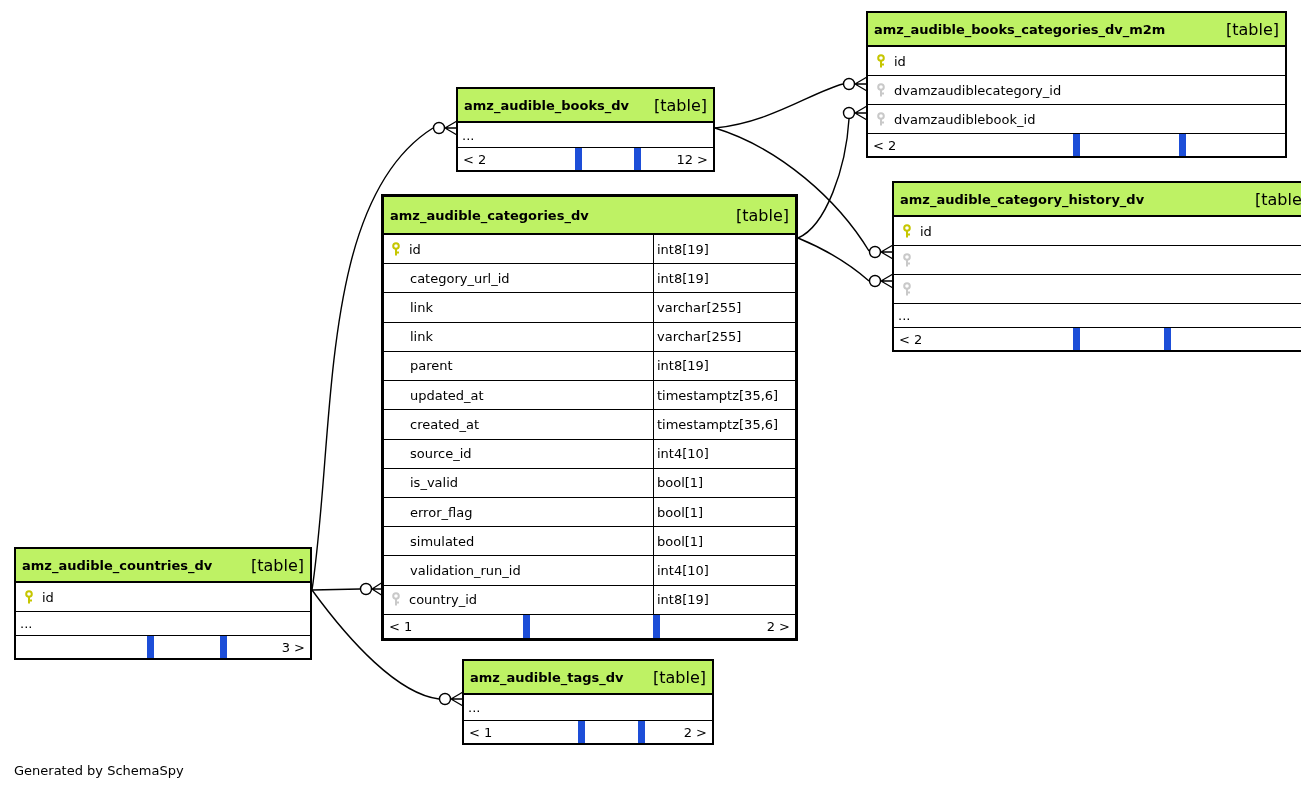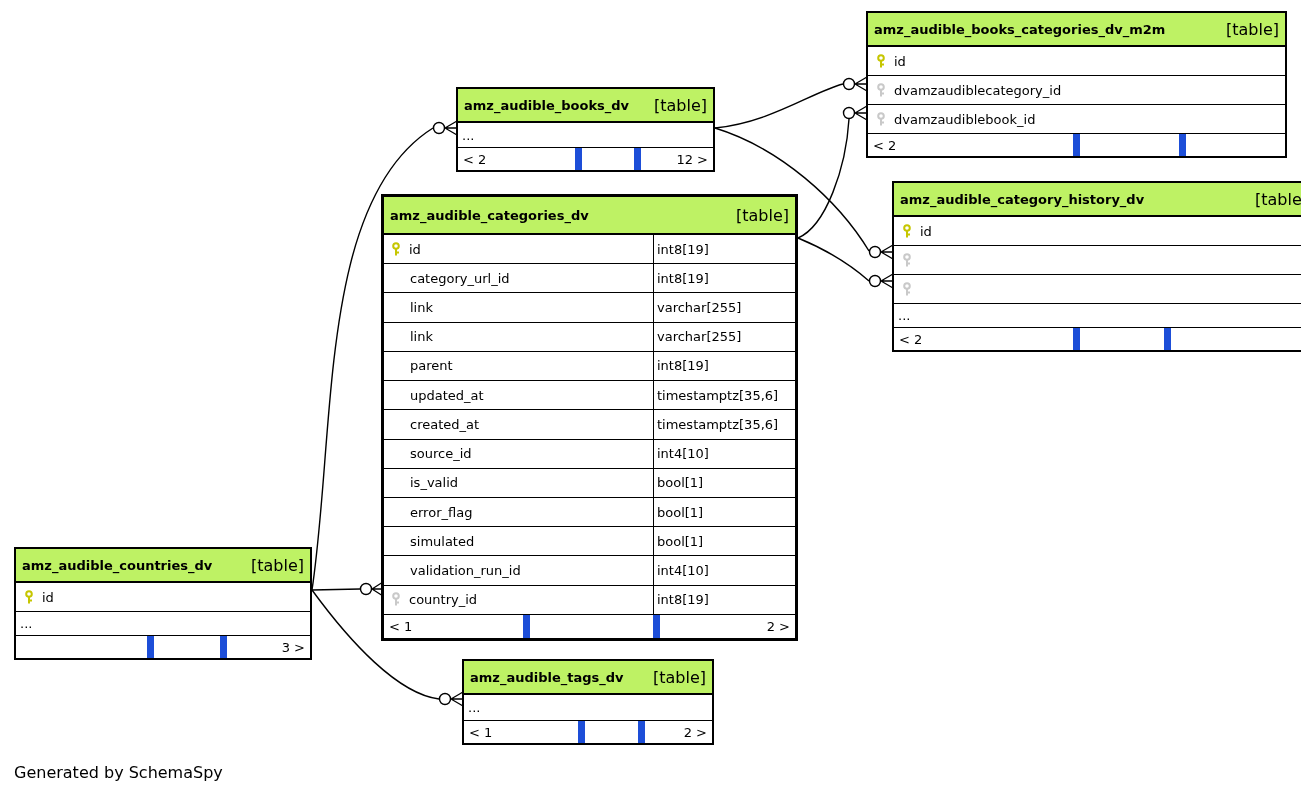--- a/index.html
+++ b/index.html
@@ -54,21 +54,21 @@
   #t-cat .c1{width:139px}#t-cat .cm{width:130px}
 
   #t-countries{left:14px;top:547px;width:298px}
   #t-countries .thead{height:34px}#t-countries .row{height:29px}#t-countries .row.ellr{height:24px}#t-countries .tfoot{height:22px}
   #t-countries .c1{width:131px}#t-countries .cm{width:73px}
 
   #t-tags{left:462px;top:659px;width:252px}
   #t-tags .thead{height:26px}#t-tags .row{height:26px}#t-tags .tfoot{height:22px}
   #t-tags .c1{width:114px}#t-tags .cm{width:60px}
 
-  .note{position:absolute;left:14px;top:763px;font-size:16px}
+  .note{position:absolute;left:14px;top:763px;font-size:13px}
 </style>
 </head>
 <body>
 
 <svg class="edges" width="1301" height="792" viewBox="0 0 1301 792">
 
   <path class="rel" d="M312,590 C336,430 318,200 433,128"></path>
   <g>
     <circle class="dot" cx="439" cy="128" r="5.5"></circle>
     <path class="crow" d="M445,128 L457,121 M445,128 L457,128 M445,128 L457,135"></path>

